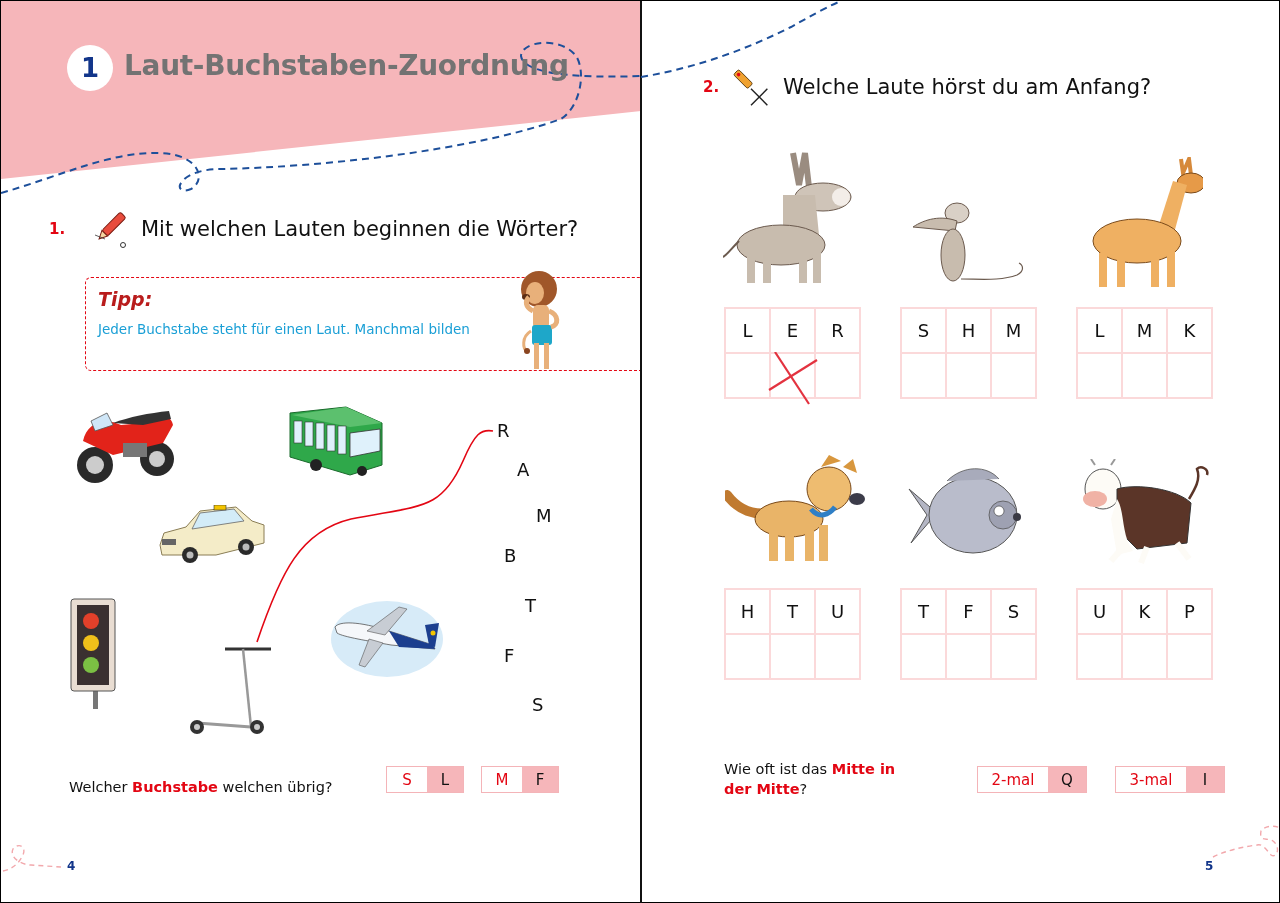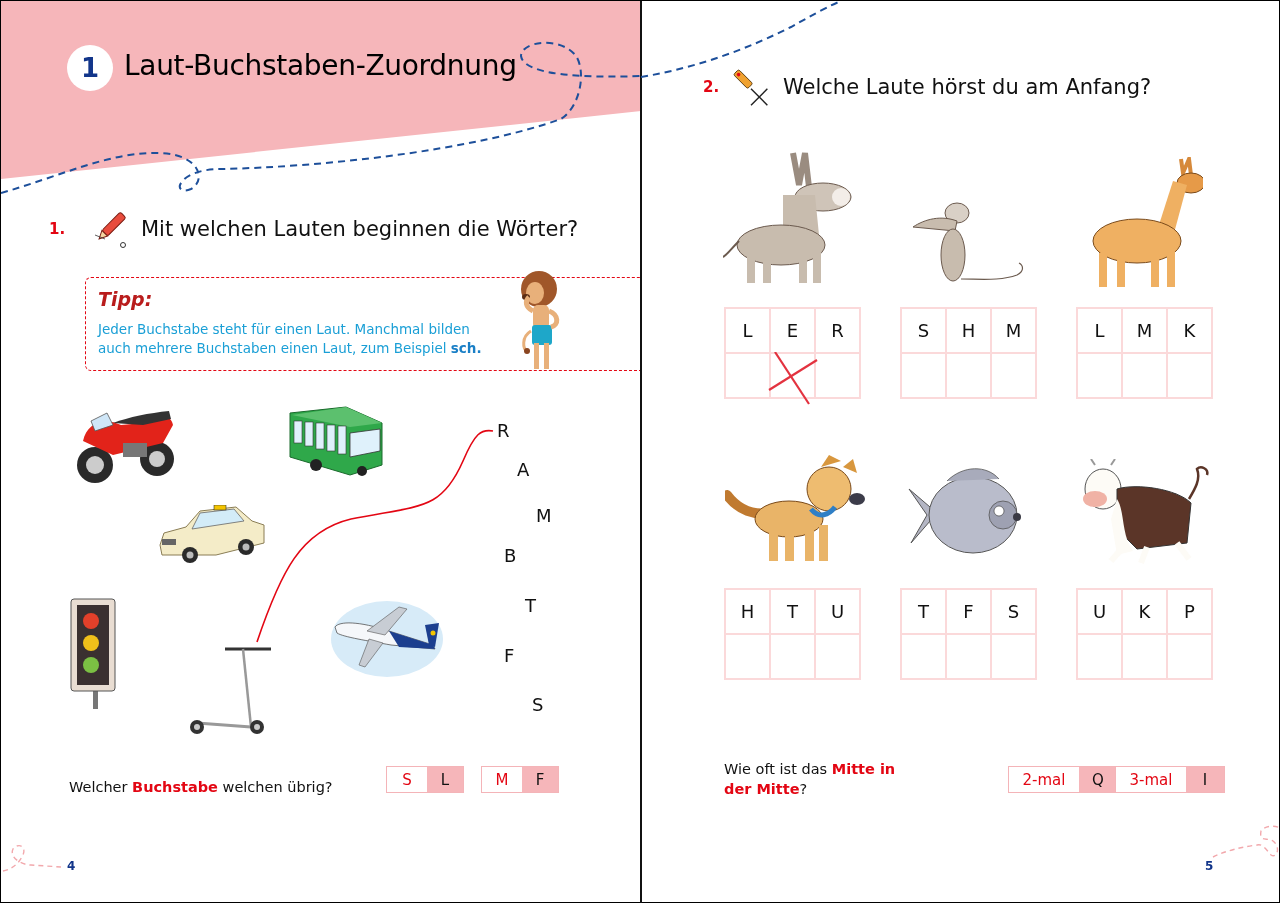--- a/index.html
+++ b/index.html
@@ -9,21 +9,21 @@
   .spread { position: absolute; left: 0; top: 0; width: 1280px; height: 903px; border: 1px solid #000; }
   .page { position: absolute; top: 0; height: 903px; overflow: hidden; }
   .page-left { left: 0; width: 640px; }
   .page-right { left: 640px; width: 640px; }
   .gutter { position: absolute; left: 639px; top: 0; width: 2px; height: 903px; background: #111; }
 
   
   .header-band { position: absolute; left: 0; top: 0; width: 640px; height: 200px; }
   .chapter-badge { position: absolute; left: 66px; top: 44px; width: 46px; height: 46px; border-radius: 50%; background: #fff;
      display: flex; align-items: center; justify-content: center; color: #12358a; font-weight: bold; font-size: 26px; }
-  .chapter-title { position: absolute; left: 123px; top: 48px; font-size: 28px; font-weight: 400; color: #000000; letter-spacing: -0.3px; }
+  .chapter-title { position: absolute; left: 123px; top: 48px; font-size: 28px; font-weight: 700; color: #737373; letter-spacing: -0.3px; }
 
   
   .task { position: absolute; display: flex; align-items: center; }
   .task-num { color: #e30613; font-weight: bold; font-size: 15px; width: 40px; }
   .task-icon { width: 40px; height: 40px; margin-right: 12px; }
   .task-text { font-size: 21px; color: #111; }
 
   
   .tipp { position: absolute; left: 84px; top: 276px; width: 570px; height: 94px; border: 1.5px dashed #e30613; border-right: none; border-radius: 6px 0 0 6px; }
   .tipp-title { position: absolute; left: 12px; top: 10px; color: #b91c1c; font-weight: bold; font-size: 19px; font-style: italic; }
@@ -76,21 +76,20 @@
         <circle cx="34" cy="36" r="2.5" fill="none" stroke="#333" stroke-width="1"></circle>
         <line x1="6" y1="26" x2="16" y2="30" stroke="#333" stroke-width="0.8"></line>
       </svg>
       <span class="task-text">Mit welchen Lauten beginnen die Wörter?</span>
     </div>
 
     <div class="tipp">
       <div class="tipp-title">Tipp:</div>
       <div class="tipp-body">
         <div>Jeder Buchstabe steht für einen Laut. Manchmal bilden</div>
-        <div><span>auch mehrere Buchstaben einen Laut, zum Beispiel </span><b>sch.</b></div>
       </div>
     </div>
 
     <svg class="lion" width="60" height="108" viewBox="0 0 60 108">
       <circle cx="28" cy="22" r="18" fill="#a0572a"></circle>
       <ellipse cx="24" cy="26" rx="9" ry="11" fill="#e8b07a"></ellipse>
       <ellipse cx="15" cy="30" rx="4" ry="3" fill="#5b2d14"></ellipse>
       <rect x="22" y="38" width="16" height="24" rx="5" fill="#e8b07a"></rect>
       <rect x="21" y="58" width="20" height="20" rx="3" fill="#1ea7c9"></rect>
       <rect x="23" y="76" width="5" height="26" fill="#e8b07a"></rect>
@@ -335,21 +334,21 @@
       <div class="cell"></div>
       <div class="cell"></div>
       <div class="cell"></div>
     </div>
 
     <div class="q-bottom" style="left:83px; top:758px; width:200px;">
       <span>Wie oft ist das </span><span class="hl">Mitte in</span><br>
       <span class="hl">der Mitte</span><span>?</span>
     </div>
 
-    <div class="pair" style="left:336px; top:765px;margin-left:31px;">
+    <div class="pair" style="left:336px; top:765px;">
       <span class="pair-a" style="width:70px;">2-mal</span>
       <span class="pair-b" style="width:38px;">Q</span>
     </div>
     <div class="pair" style="left:462px; top:765px;margin-left:12px;">
       <span class="pair-a" style="width:70px;">3-mal</span>
       <span class="pair-b" style="width:38px;">I</span>
     </div>
 
     <svg style="position:absolute; left:570px; top:822px;" width="70" height="50">
       <path d="M2,34 C14,28 30,24 46,22 C52,20 56,28 60,32 C66,36 70,24 62,18 C56,14 48,20 50,8 C54,2 66,2 70,6" fill="none" stroke="#f2a8ac" stroke-width="1.4" stroke-dasharray="5,4"></path>

